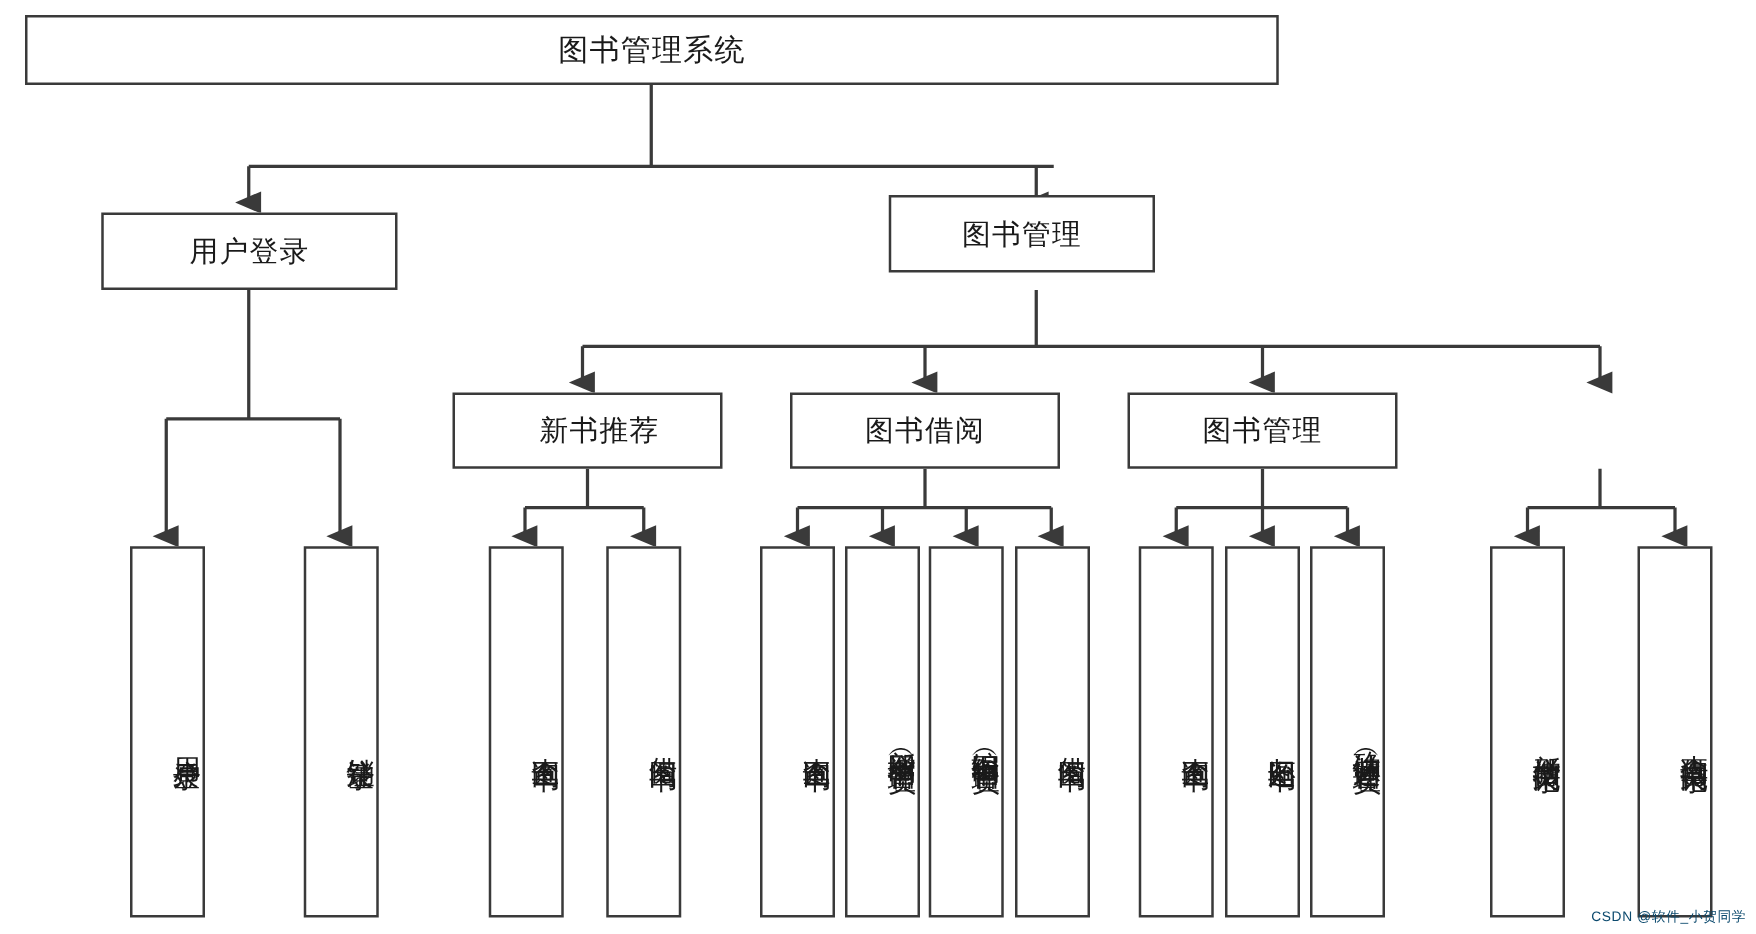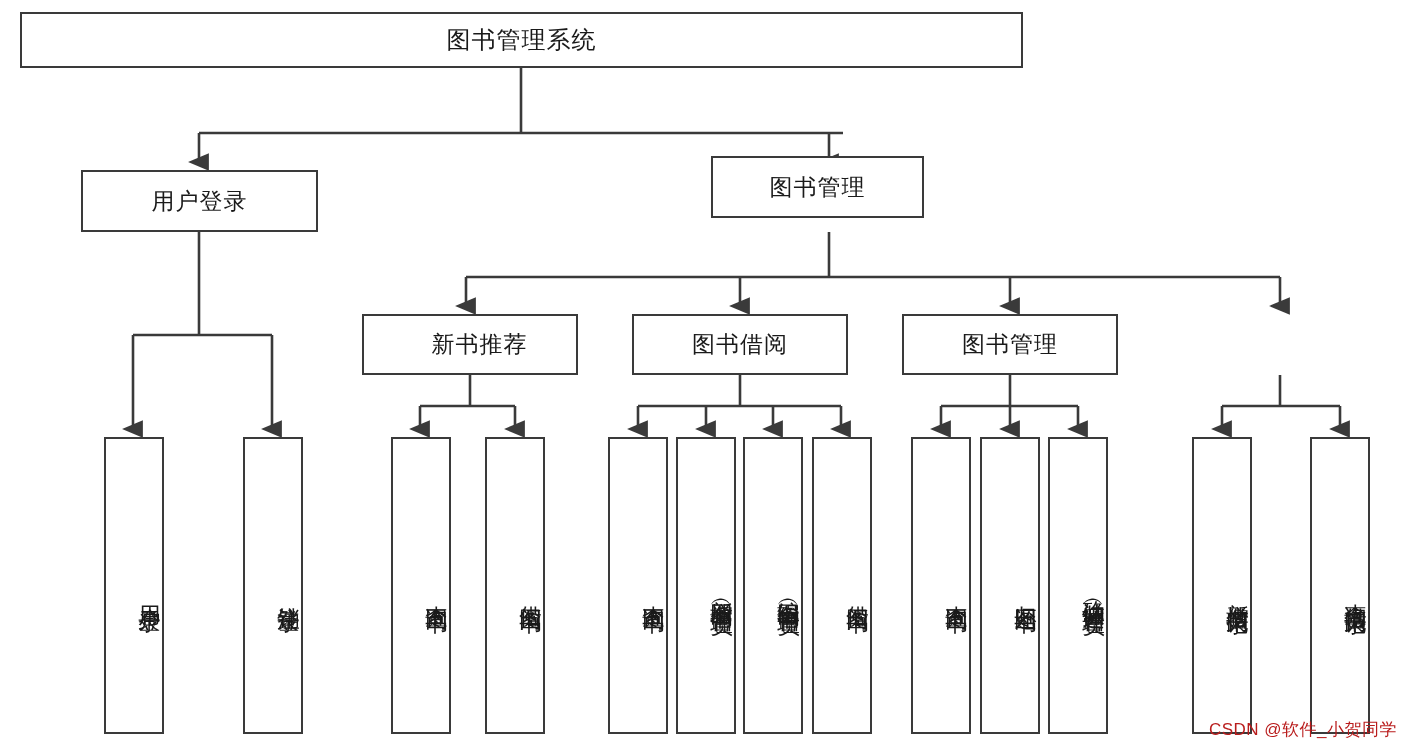--- a/index.html
+++ b/index.html
@@ -54,22 +54,22 @@
   }
   .leaf-text {
     writing-mode: vertical-rl;
     text-orientation: upright;
     white-space: nowrap;
   }
   #watermark {
     position: absolute;
     right: 8px;
     bottom: 6px;
-    font-size: 17px;
-    color: #b91c1c;
+    font-size: 11px;
+    color: #0c4a6e;
     letter-spacing: 0.5px;
     white-space: nowrap;
   }
 </style>
 </head>
 <body>
 
 <div id="canvas">
 
   <svg id="edges" viewBox="0 0 1405 747" xmlns="http://www.w3.org/2000/svg">

